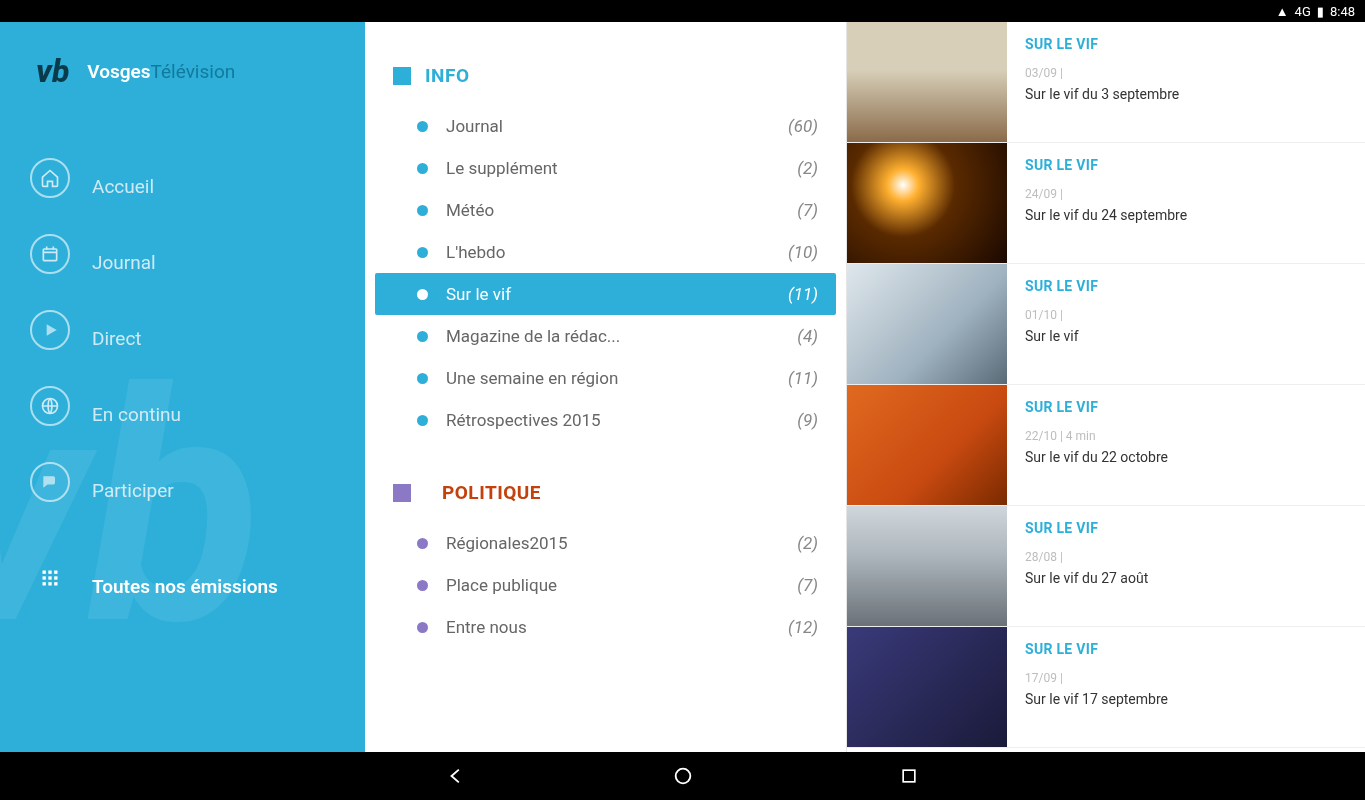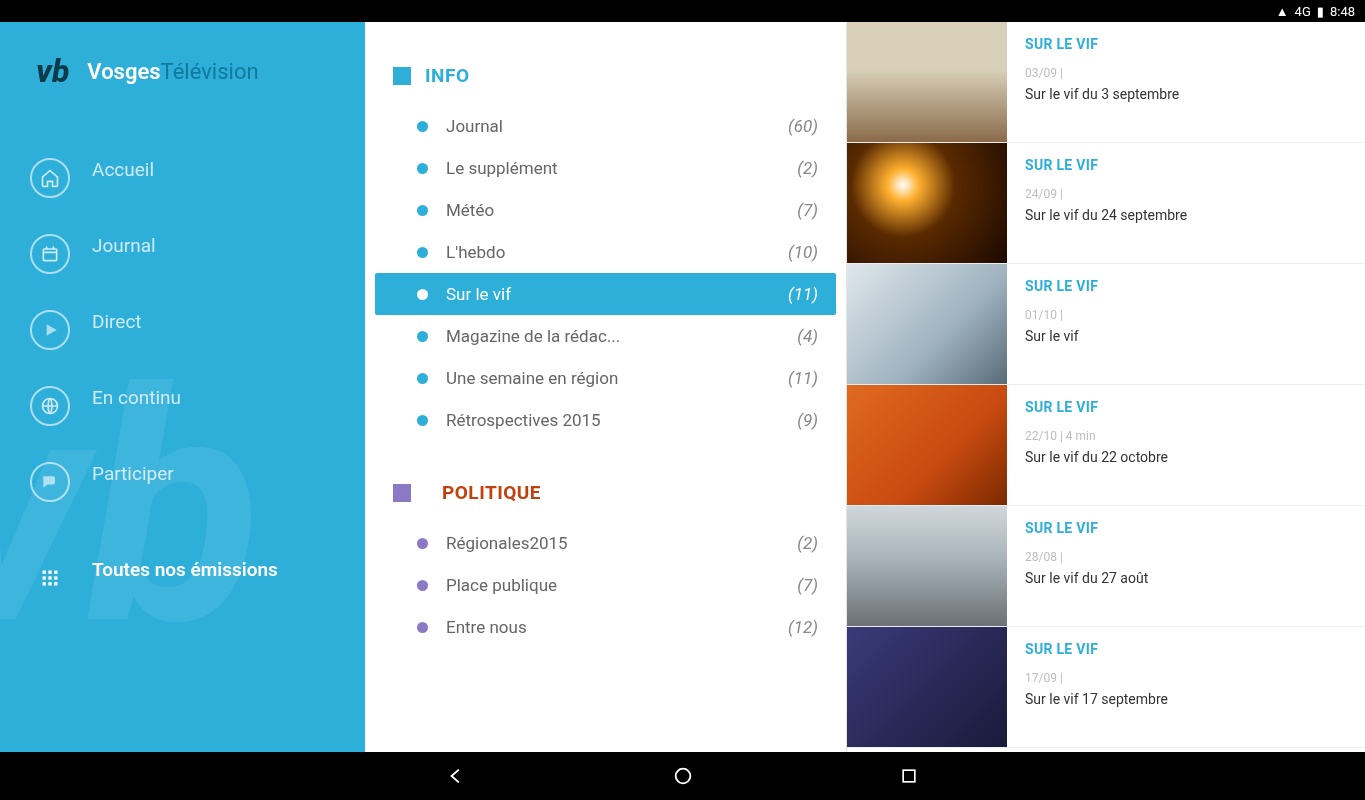--- a/index.html
+++ b/index.html
@@ -7,25 +7,25 @@
 
 .device { position: relative; width: 1365px; height: 800px; background: #000; }
 .status-bar { height: 22px; background: #000; color: #fff; display: flex; justify-content: flex-end; align-items: center; padding: 0 10px; font-size: 13px; gap: 6px; }
 .status-bar .sig { display: inline-block; }
 .content { position: absolute; top: 22px; left: 0; right: 0; bottom: 48px; display: flex; background: #fff; }
 
 .sidebar { width: 365px; background: #2dafd9; color: #fff; position: relative; overflow: hidden; }
 .sidebar .bg-logo { position: absolute; left: -70px; top: 300px; font-size: 320px; color: rgba(255,255,255,0.08); font-weight: 700; font-style: italic; pointer-events: none; }
 .brand { display: flex; align-items: center; gap: 18px; padding: 30px 28px 50px 36px; }
 .brand .logo { font-size: 32px; font-weight: 800; font-style: italic; color: #0a3b4a; }
-.brand .name { font-size: 22px; }
+.brand .name { font-size: 19px; }
 .brand .name .b1 { color: #fff; font-weight: 600; }
 .brand .name .b2 { color: #117a9c; font-weight: 400; }
 .nav { padding: 0 0 0 30px; }
-.nav-item { display: flex; align-items: flex-start; gap: 22px; padding: 18px 0; color: #cfeaf4; font-size: 19px; cursor: pointer; }
+.nav-item { display: flex; align-items: flex-end; gap: 22px; padding: 18px 0; color: #cfeaf4; font-size: 19px; cursor: pointer; }
 .nav-icon { width: 40px; height: 40px; border: 2px solid rgba(255,255,255,0.6); border-radius: 50%; display: flex; align-items: center; justify-content: center; flex-shrink: 0; }
 .nav-icon.noborder { border: none; }
 .nav-icon svg { width: 20px; height: 20px; stroke: #cfeaf4; fill: none; stroke-width: 2; }
 .nav-item.last { margin-top: 20px; font-weight: 600; color: #fff; }
 
 .categories { width: 482px; background: #fff; border-right: 1px solid #e5e5e5; padding: 28px 0 0 0; overflow-y: auto; }
 .section-header { display: flex; align-items: center; gap: 14px; padding: 14px 28px 18px 28px; font-size: 19px; font-weight: 700; letter-spacing: 0.5px; }
 .section-header.info { color: #2dafd9; }
 .section-header.politique { color: #c2410c; margin-top: 26px; gap: 31px; }
 .sq { width: 18px; height: 18px; }

